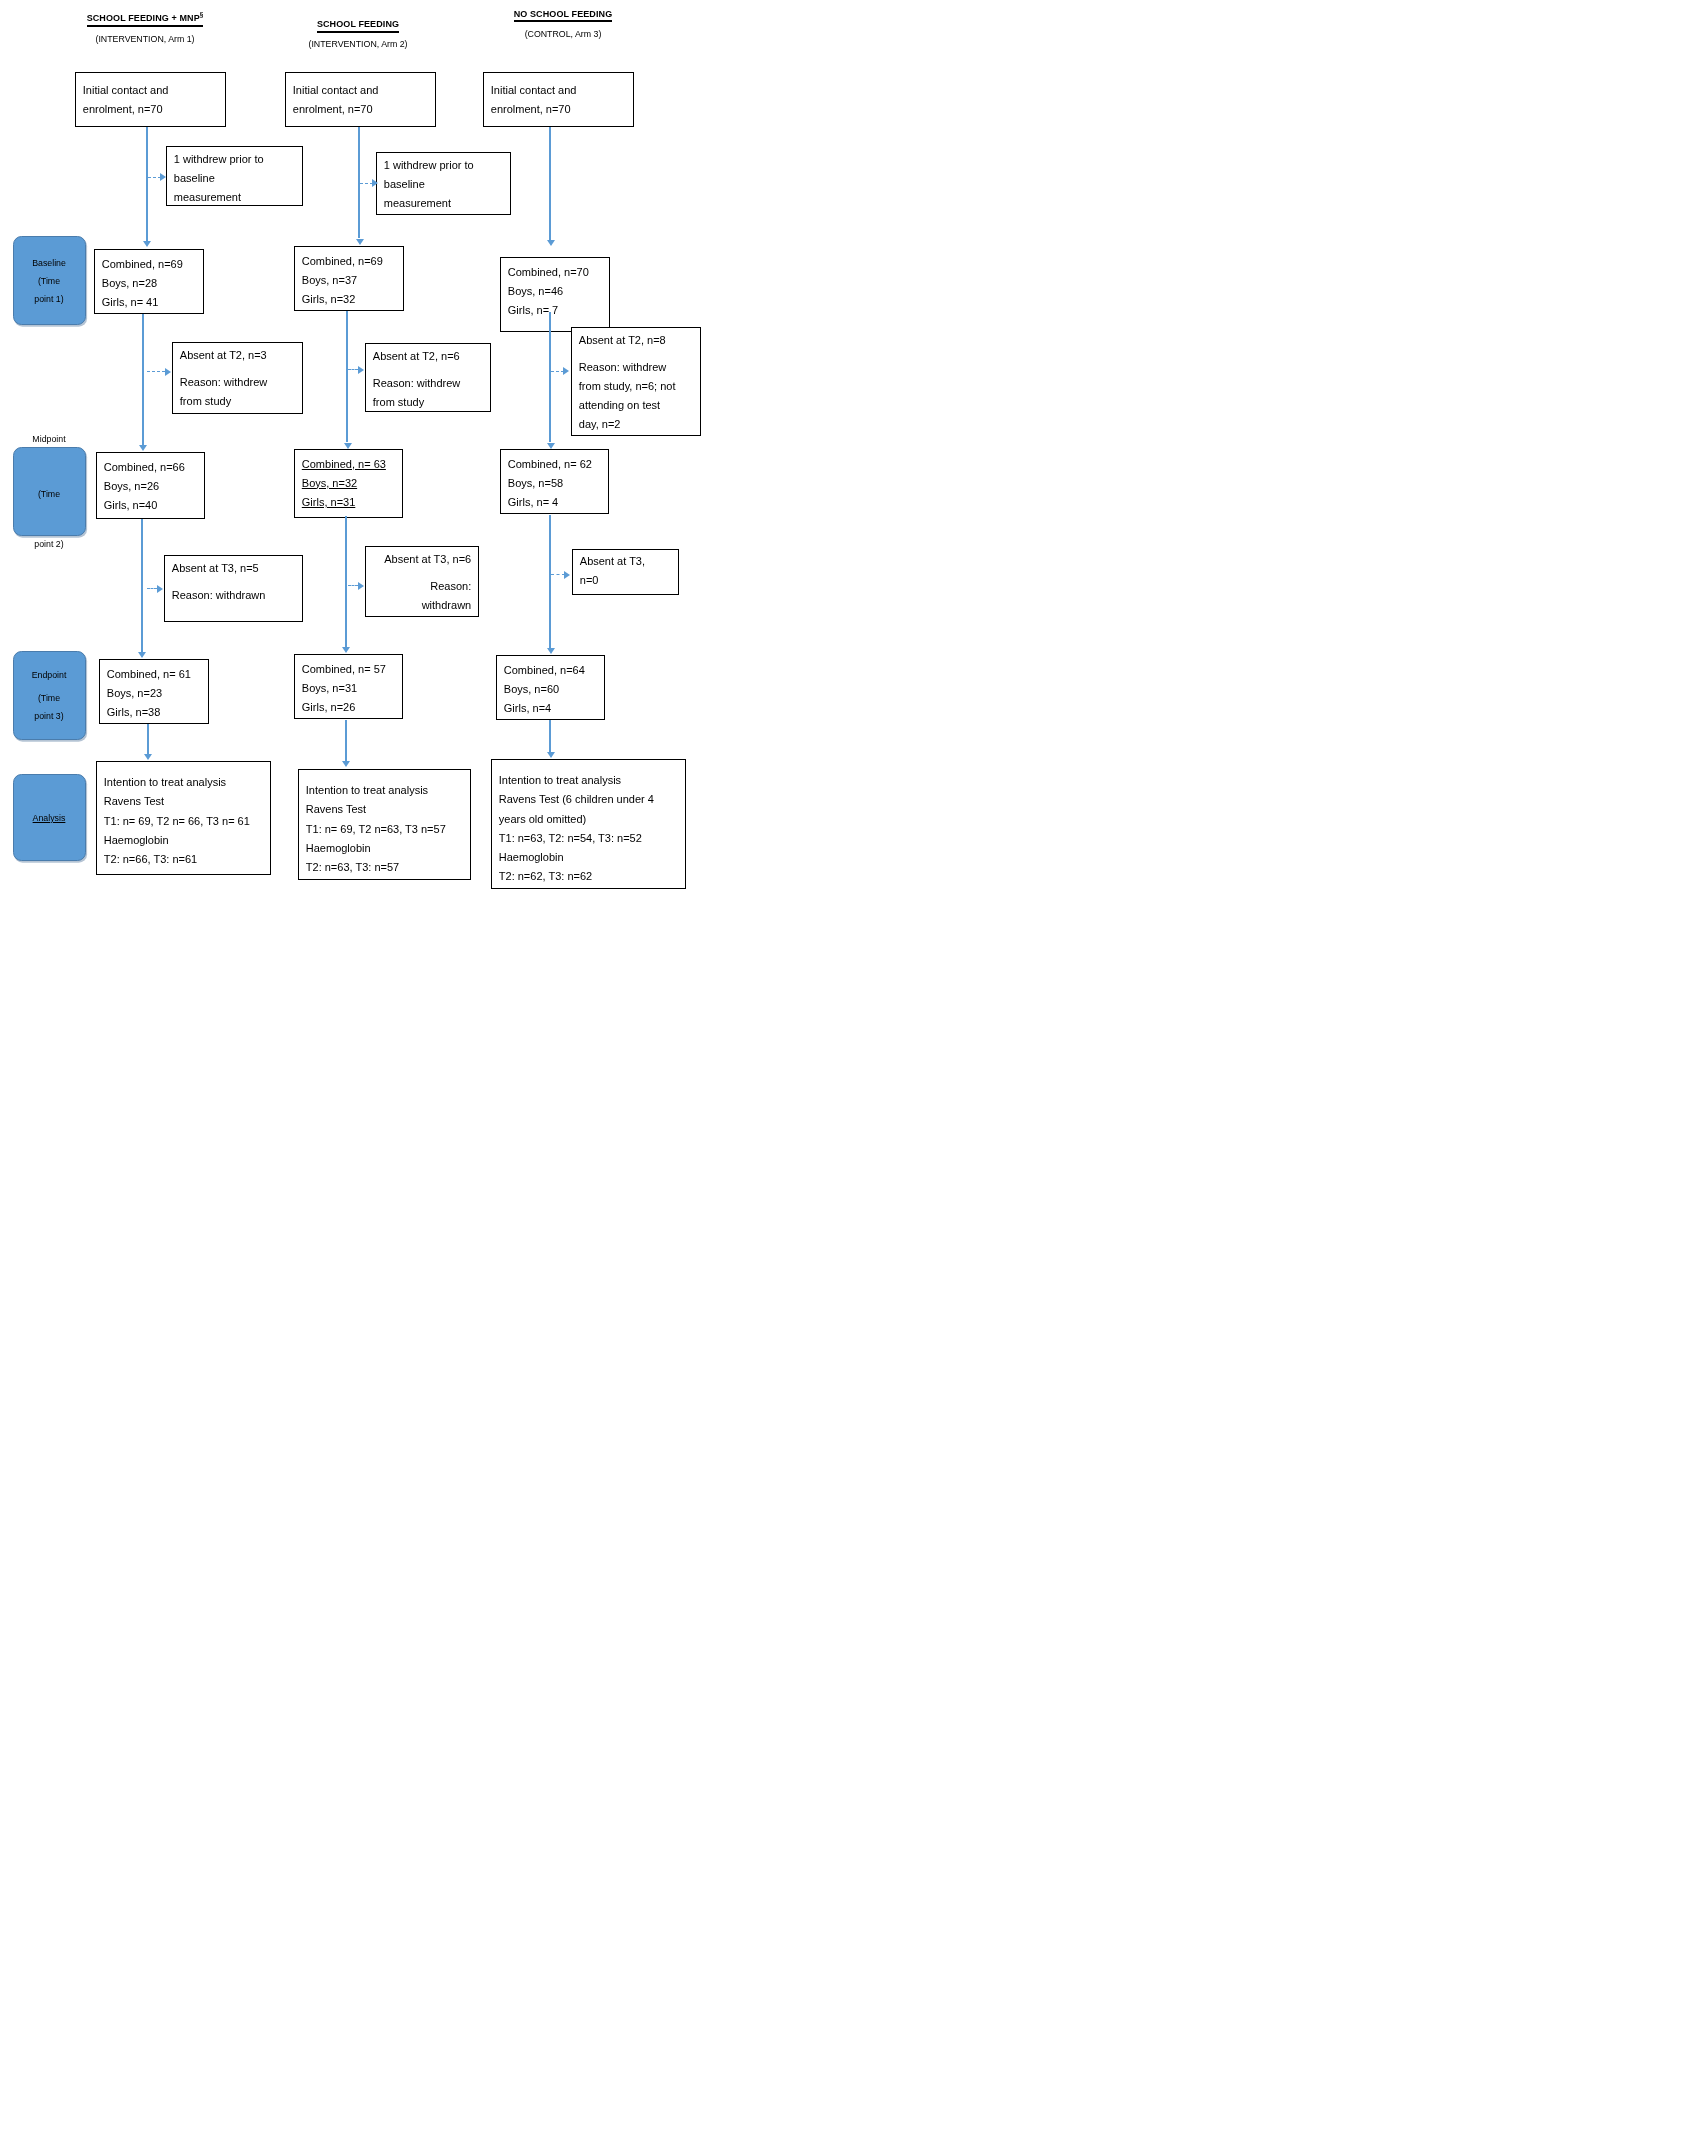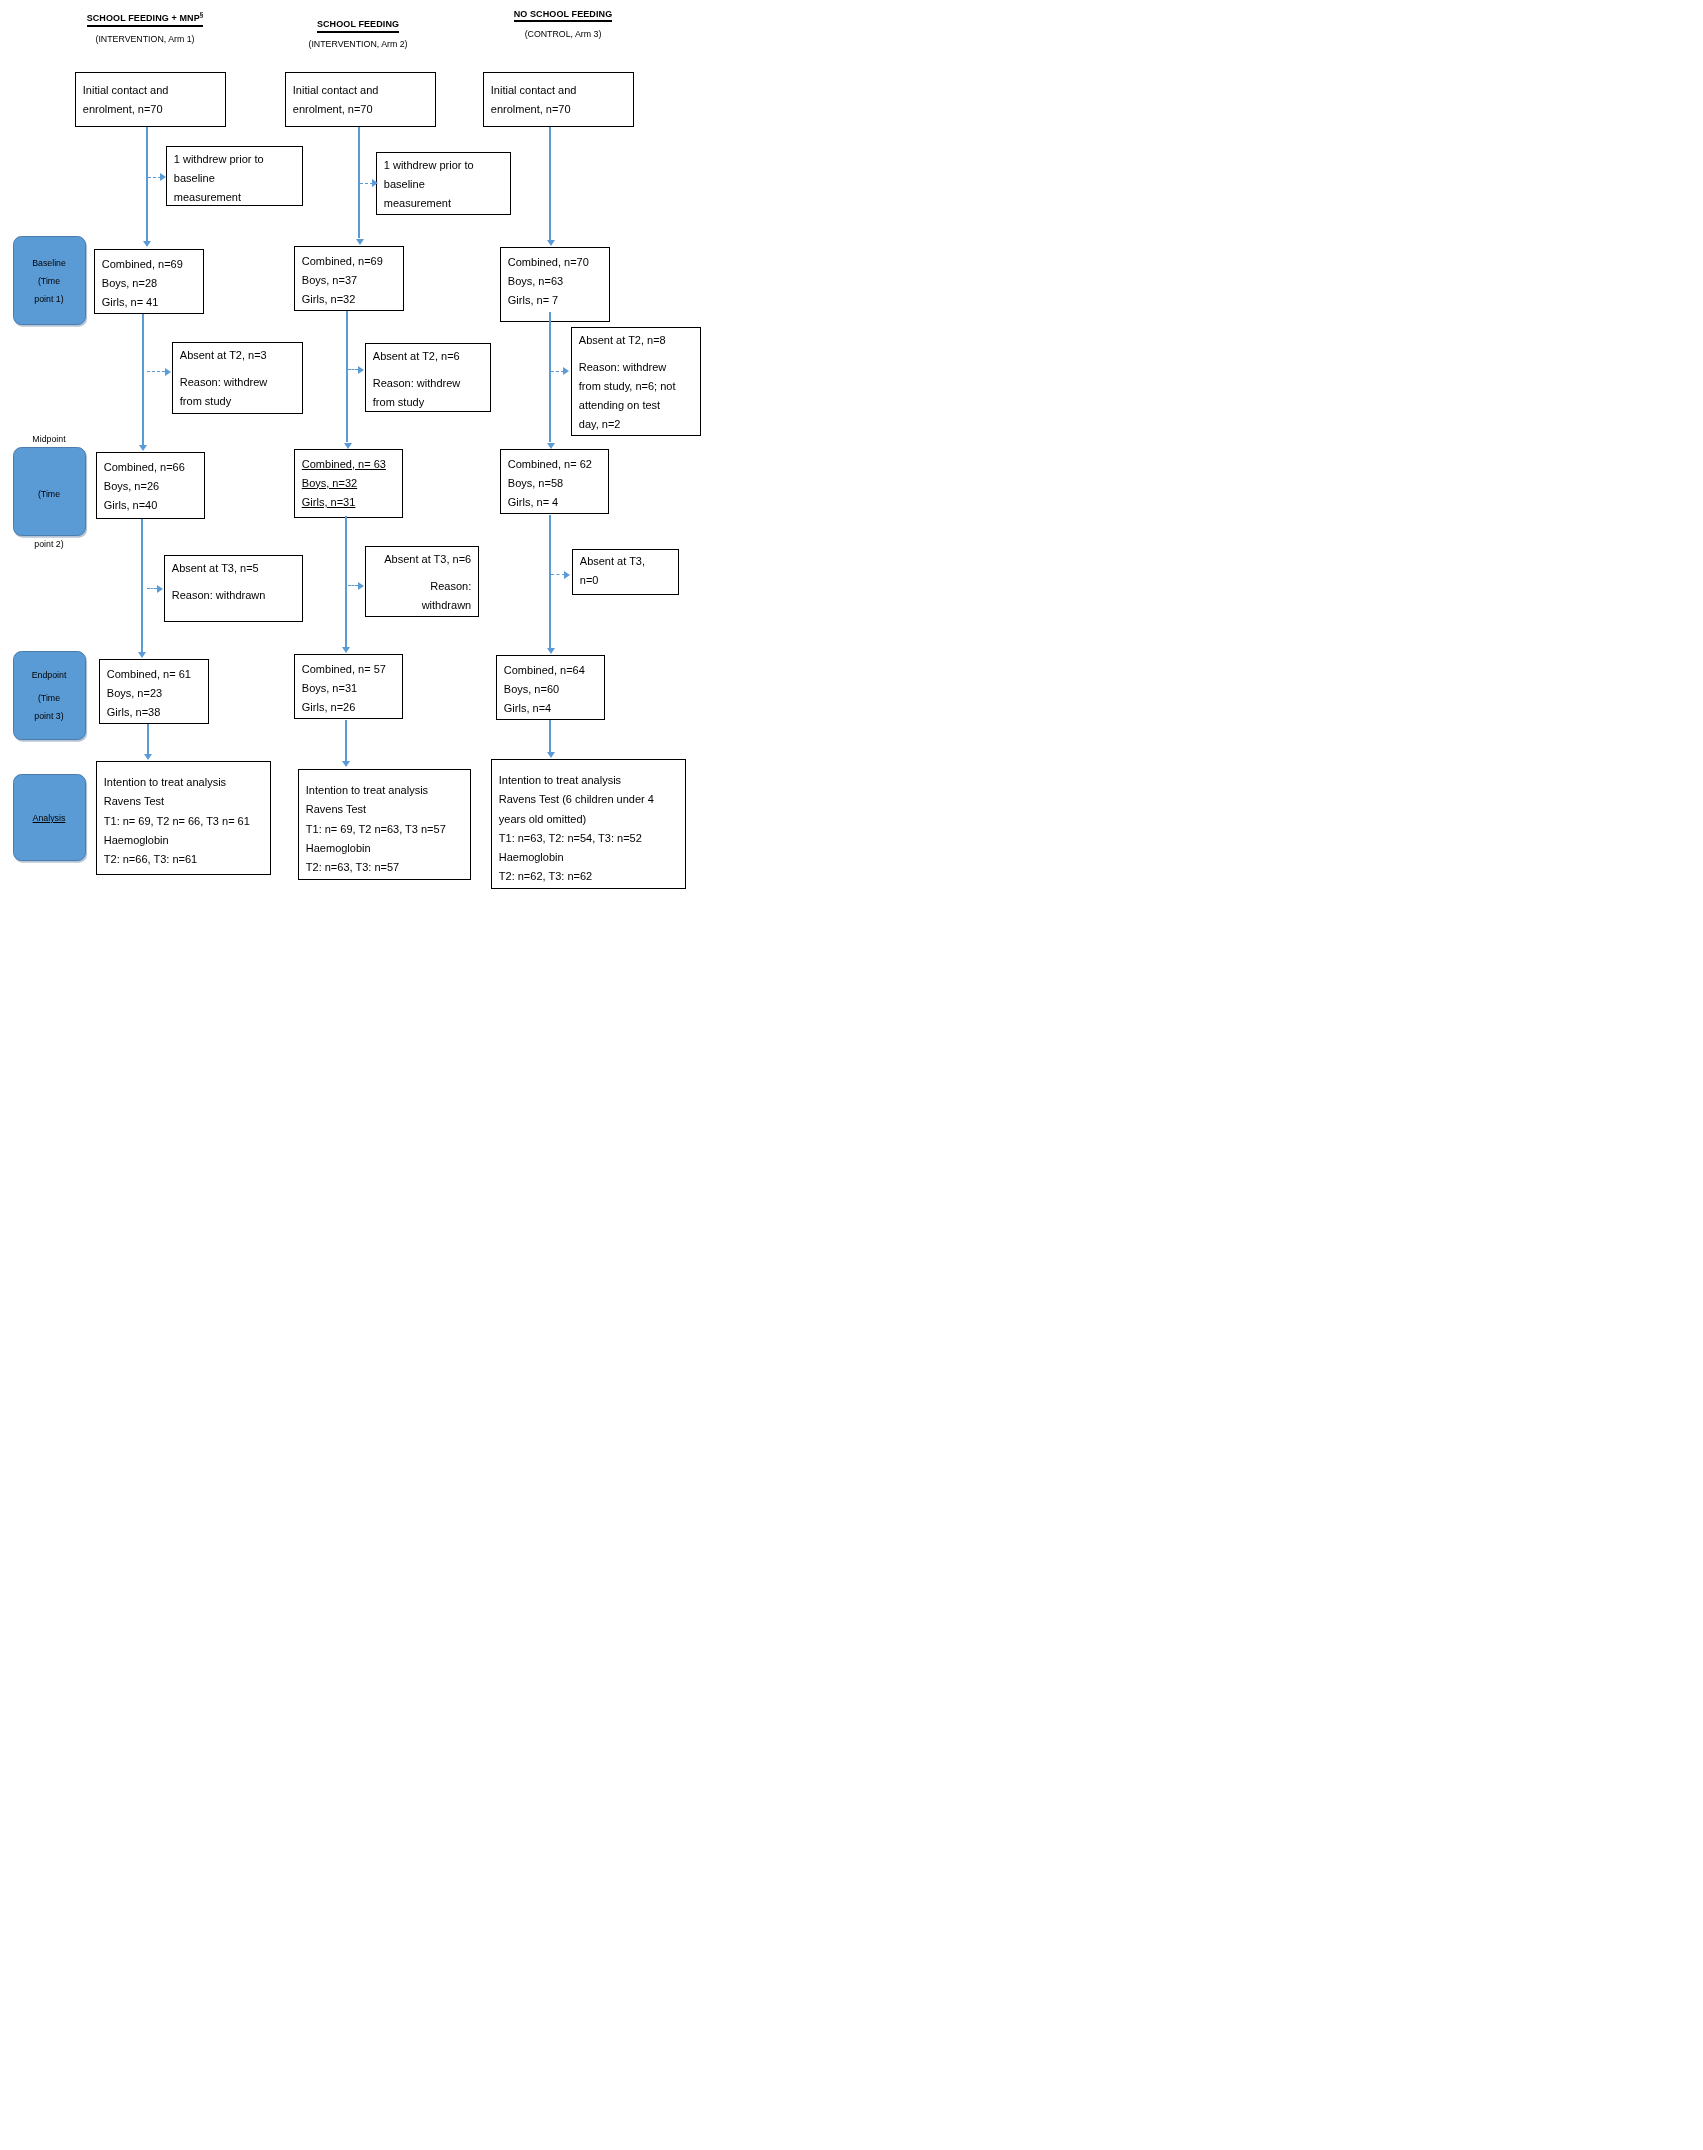--- a/index.html
+++ b/index.html
@@ -130,23 +130,23 @@
   <div class="wbox p3" style="left:94px;top:249px;width:110px;height:65px;">
     <div class="ln">Combined, n=69</div>
     <div class="ln">Boys, n=28</div>
     <div class="ln">Girls, n= 41</div>
   </div>
   <div class="wbox p3" style="left:294px;top:246px;width:110px;height:65px;">
     <div class="ln">Combined, n=69</div>
     <div class="ln">Boys, n=37</div>
     <div class="ln">Girls, n=32</div>
   </div>
-  <div class="wbox p3" style="left:500px;top:247px;width:110px;height:75px;">
+  <div class="wbox p3" style="left:500px;top:257px;width:110px;height:75px;">
     <div class="ln">Combined, n=70</div>
-    <div class="ln">Boys, n=63</div>
+    <div class="ln">Boys, n=46</div>
     <div class="ln">Girls, n= 7</div>
   </div>
 
   <div class="wbox" style="left:172px;top:342px;width:131px;height:72px;">
     <div class="ln">Absent at T2, n=3</div>
     <div class="ln pgap">Reason:  withdrew</div>
     <div class="ln">from study</div>
   </div>
   <div class="wbox" style="left:365px;top:343px;width:126px;height:69px;">
     <div class="ln">Absent at T2, n=6</div>

